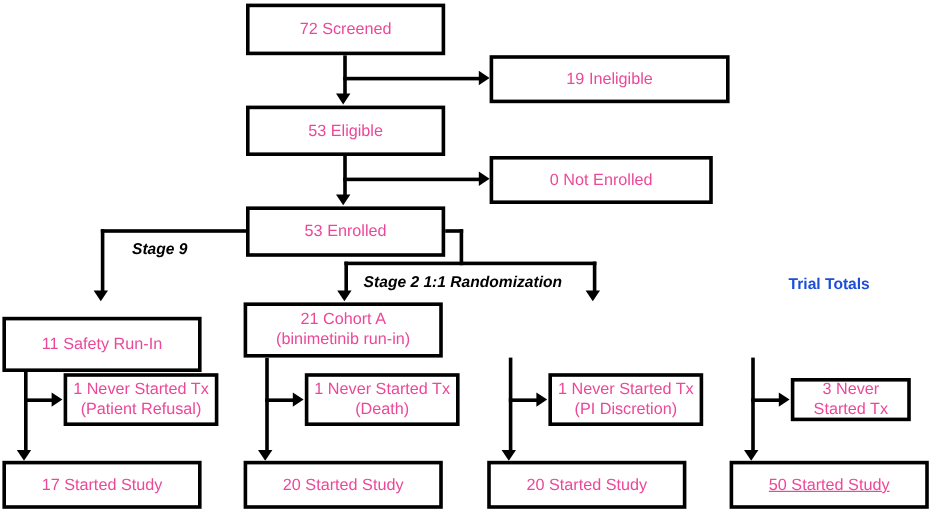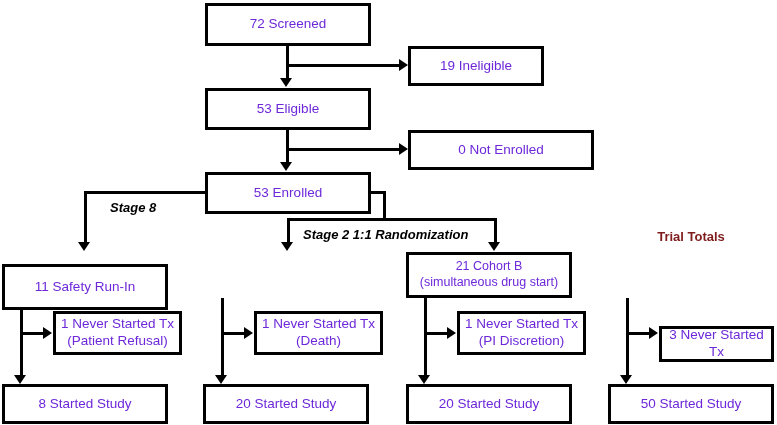--- a/index.html
+++ b/index.html
@@ -18,40 +18,40 @@
   .node {
     position: absolute;
     box-sizing: border-box;
     border: 3px solid #000000;
     background: #ffffff;
     display: flex;
     flex-direction: column;
     align-items: center;
     justify-content: center;
     text-align: center;
-    color: #6d28d9;
+    color: #ec4899;
     font-size: 13.5px;
     line-height: 1.25;
     z-index: 3;
   }
   .node .line2 { display: block; }
   .stage-label {
     position: absolute;
     font-style: italic;
     font-weight: bold;
     font-size: 13px;
     color: #000000;
     white-space: nowrap;
     z-index: 4;
   }
   .totals-label {
     position: absolute;
     font-weight: bold;
     font-size: 13px;
-    color: #7f1d1d;
+    color: #1d4ed8;
     white-space: nowrap;
     text-align: center;
     z-index: 4;
   }
   
   .hline {
     position: absolute;
     height: 3px;
     background: #000000;
     z-index: 2;
@@ -89,21 +89,21 @@
   <div class="node" style="left:205px; top:3px; width:166px; height:43px;">
     <span>72 Screened</span>
   </div>
 
   <div class="vline" style="left:286px; top:46px; height:33px;"></div>
   <div class="arrow-down" style="left:280px; top:78px;"></div>
 
   <div class="hline" style="left:286px; top:64px; width:114px;"></div>
   <div class="arrow-right" style="left:399px; top:59px;"></div>
 
-  <div class="node" style="left:408px; top:46px; width:136px; height:40px;">
+  <div class="node" style="left:408px; top:46px; width:200px; height:40px;">
     <span>19 Ineligible</span>
   </div>
 
   <div class="node" style="left:205px; top:88px; width:166px; height:42px;">
     <span>53 Eligible</span>
   </div>
 
   <div class="vline" style="left:286px; top:130px; height:33px;"></div>
   <div class="arrow-down" style="left:280px; top:162px;"></div>
 
@@ -114,21 +114,21 @@
     <span>0 Not Enrolled</span>
   </div>
 
   <div class="node" style="left:205px; top:172px; width:166px; height:42px;">
     <span>53 Enrolled</span>
   </div>
 
   <div class="hline" style="left:84px; top:191px; width:124px;"></div>
   <div class="vline" style="left:84px; top:191px; height:52px;"></div>
   <div class="arrow-down" style="left:78px; top:242px;"></div>
-  <div class="stage-label" style="left:110px; top:200px;">Stage 8</div>
+  <div class="stage-label" style="left:110px; top:200px;">Stage 9</div>
 
   <div class="hline" style="left:368px; top:191px; width:18px;"></div>
   <div class="vline" style="left:383px; top:191px; height:30px;"></div>
   <div class="hline" style="left:287px; top:218px; width:210px;"></div>
   <div class="vline" style="left:287px; top:218px; height:25px;"></div>
   <div class="arrow-down" style="left:281px; top:242px;"></div>
   <div class="vline" style="left:494px; top:218px; height:25px;"></div>
   <div class="arrow-down" style="left:488px; top:242px;"></div>
   <div class="stage-label" style="left:303px; top:227px;">Stage 2 1:1 Randomization</div>
 
@@ -139,55 +139,55 @@
   </div>
   <div class="vline" style="left:20px; top:298px; height:78px;"></div>
   <div class="hline" style="left:20px; top:332px; width:24px;"></div>
   <div class="arrow-right" style="left:43px; top:327px;"></div>
   <div class="arrow-down" style="left:14px; top:375px;"></div>
   <div class="node" style="left:53px; top:311px; width:129px; height:44px;">
     <span>1 Never Started Tx</span>
     <span class="line2">(Patient Refusal)</span>
   </div>
   <div class="node" style="left:2px; top:384px; width:166px; height:40px;">
-    <span>8 Started Study</span>
+    <span>17 Started Study</span>
   </div>
 
+  <div class="node" style="left:203px; top:252px; width:166px; height:46px;">
+    <span>21 Cohort A</span>
+    <span class="line2">(binimetinib run-in)</span>
+  </div>
   <div class="vline" style="left:221px; top:298px; height:78px;"></div>
   <div class="hline" style="left:221px; top:332px; width:24px;"></div>
   <div class="arrow-right" style="left:244px; top:327px;"></div>
   <div class="arrow-down" style="left:215px; top:375px;"></div>
   <div class="node" style="left:254px; top:311px; width:129px; height:44px;">
     <span>1 Never Started Tx</span>
     <span class="line2">(Death)</span>
   </div>
   <div class="node" style="left:203px; top:384px; width:166px; height:40px;">
     <span>20 Started Study</span>
   </div>
 
-  <div class="node" style="left:406px; top:252px; width:166px; height:46px; font-size:12.5px;">
-    <span>21 Cohort B</span>
-    <span class="line2">(simultaneous drug start)</span>
-  </div>
   <div class="vline" style="left:424px; top:298px; height:78px;"></div>
   <div class="hline" style="left:424px; top:332px; width:24px;"></div>
   <div class="arrow-right" style="left:447px; top:327px;"></div>
   <div class="arrow-down" style="left:418px; top:375px;"></div>
   <div class="node" style="left:457px; top:311px; width:129px; height:44px;">
     <span>1 Never Started Tx</span>
     <span class="line2">(PI Discretion)</span>
   </div>
   <div class="node" style="left:406px; top:384px; width:166px; height:40px;">
     <span>20 Started Study</span>
   </div>
 
   <div class="vline" style="left:626px; top:298px; height:78px;"></div>
   <div class="hline" style="left:626px; top:332px; width:24px;"></div>
   <div class="arrow-right" style="left:649px; top:327px;"></div>
   <div class="arrow-down" style="left:620px; top:375px;"></div>
-  <div class="node" style="left:659px; top:315px; width:115px; height:36px;margin-top:11px;">
+  <div class="node" style="left:659px; top:315px; width:100px; height:36px;">
     <span>3 Never Started Tx</span>
   </div>
-  <div class="node" style="left:608px; top:384px; width:166px; height:40px;">
+  <div class="node" style="left:608px; top:384px; width:166px; height:40px;text-decoration:underline;">
     <span>50 Started Study</span>
   </div>
 
 </div>
 
 </body></html>

